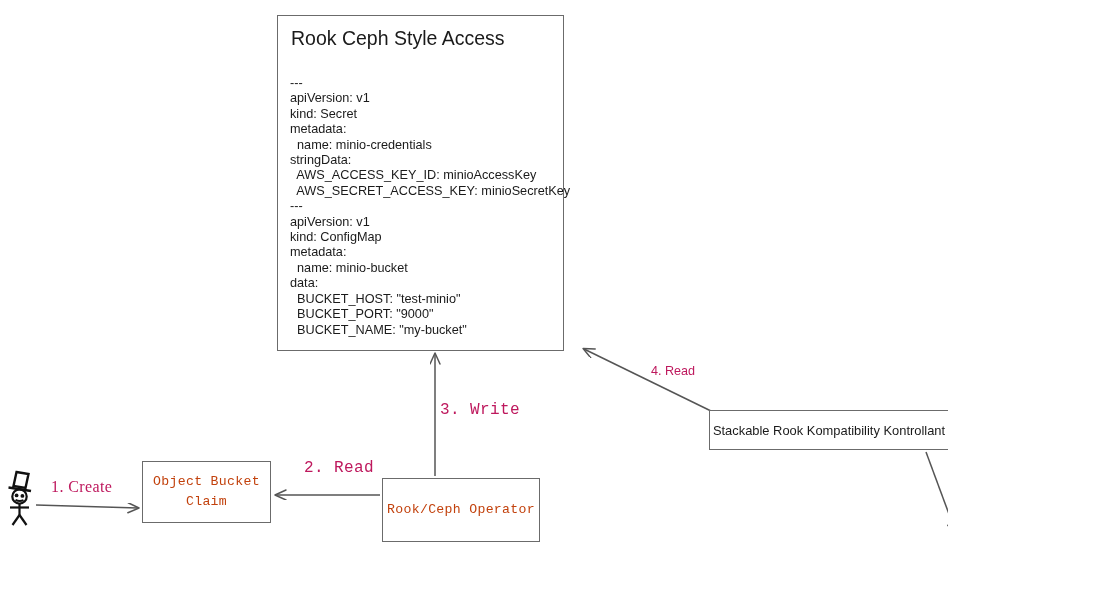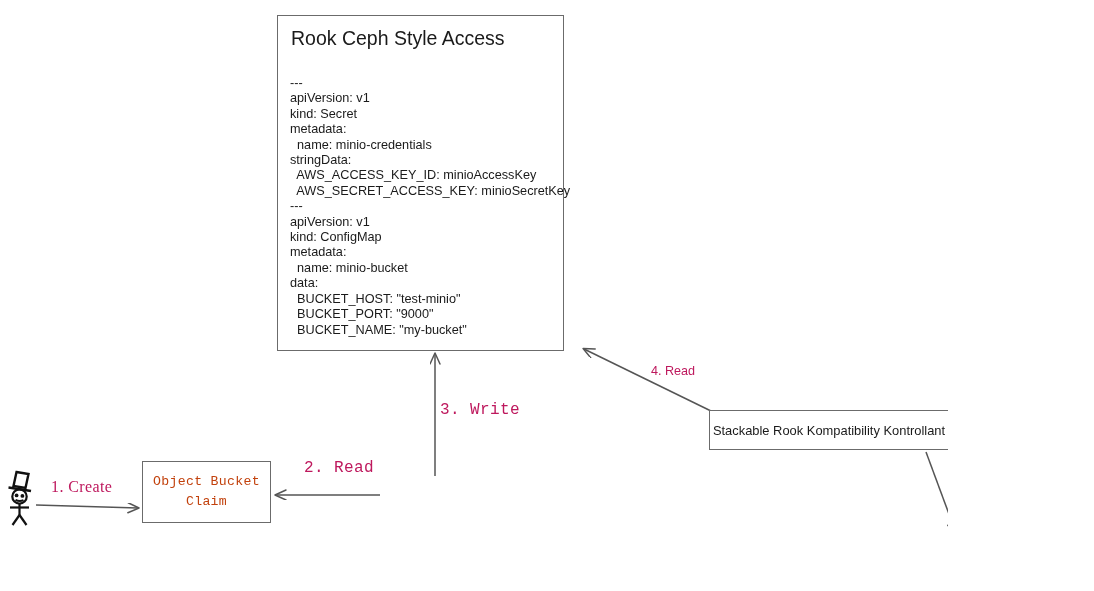--- a/index.html
+++ b/index.html
@@ -183,20 +183,23 @@
   BUCKET_HOST: "test-minio"
   BUCKET_PORT: "9000"
   BUCKET_NAME: "my-bucket"</div>
   </div>
 
   <div class="box node-mono" id="obc-box">
     <span style="white-space:pre;">Object Bucket
 Claim</span>
   </div>
 
+  <div class="box node-mono" id="operator-box">
+    <span>Rook/Ceph Operator</span>
+  </div>
 
   <div class="box" id="srkk-box">
     <span>Stackable Rook Kompatibility Kontrollant</span>
   </div>
 
 
   <div class="edge-label mono" id="label-1">1. Create</div>
   <div class="edge-label mono" id="label-2">2. Read</div>
   <div class="edge-label mono" id="label-3">3. Write</div>
   <div class="edge-label sans" id="label-4">4. Read</div>

